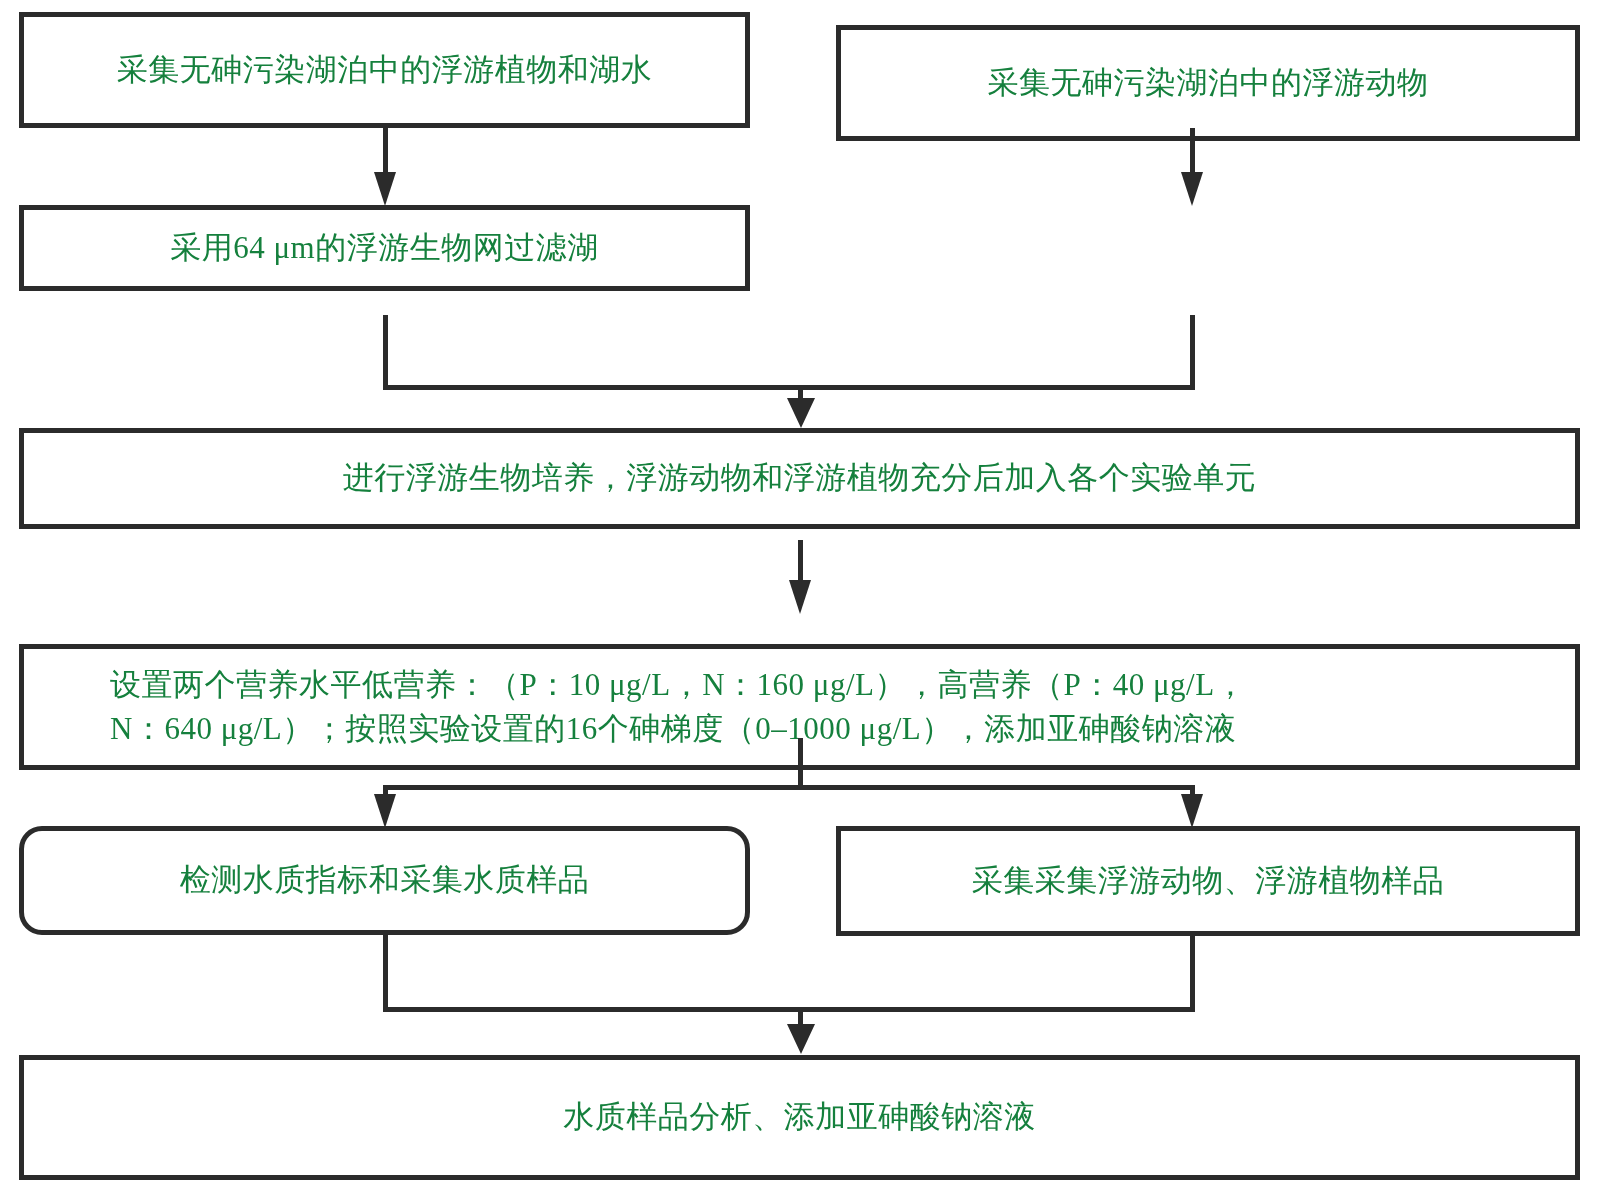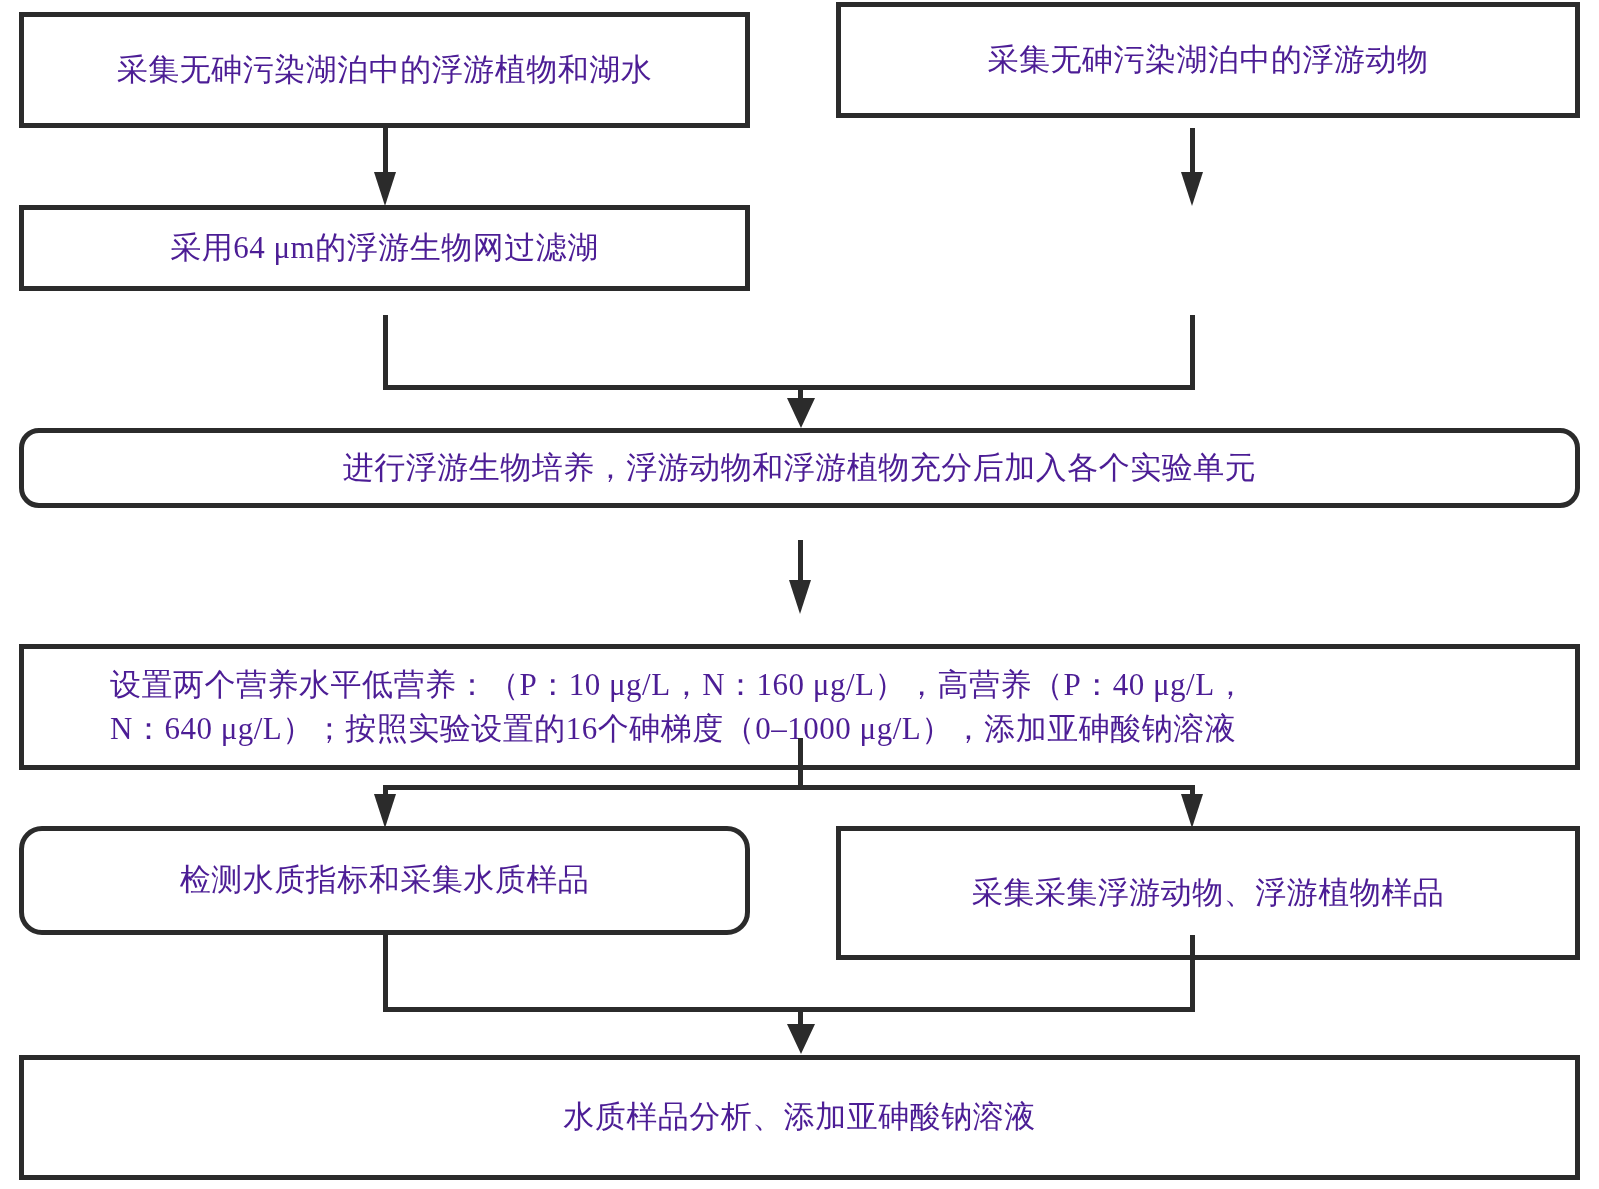--- a/index.html
+++ b/index.html
@@ -25,21 +25,21 @@
     background: #ffffff;
     display: flex;
     align-items: center;
     justify-content: center;
     text-align: center;
   }
   .node .label {
     font-size: 31px;
     line-height: 1.42;
     letter-spacing: 0.5px;
-    color: #4c1d95;
+    color: #15803d;
     white-space: pre-line;
   }
   .node.left-align {
     justify-content: flex-start;
   }
   .node.left-align .label {
     text-align: left;
     padding-left: 86px;
     padding-right: 30px;
   }
@@ -70,42 +70,42 @@
 </style>
 </head>
 <body>
 
 <div id="canvas">
 
   <div class="node" style="left:19px; top:12px; width:731px; height:116px;">
     <span class="label">采集无砷污染湖泊中的浮游植物和湖水</span>
   </div>
 
-  <div class="node" style="left:836px; top:2px; width:744px; height:116px;">
+  <div class="node" style="left:836px; top:25px; width:744px; height:116px;">
     <span class="label">采集无砷污染湖泊中的浮游动物</span>
   </div>
 
   <div class="vline" style="left:383px; top:128px; height:52px;"></div>
   <div class="arrowhead slim" style="left:374px; top:172px;"></div>
 
   <div class="vline" style="left:1190px; top:128px; height:52px;"></div>
   <div class="arrowhead slim" style="left:1181px; top:172px;"></div>
 
   <div class="node" style="left:19px; top:205px; width:731px; height:86px;">
     <span class="label">采用64 μm的浮游生物网过滤湖</span>
   </div>
 
 
   <div class="vline" style="left:383px; top:315px; height:75px;"></div>
   <div class="vline" style="left:1190px; top:315px; height:75px;"></div>
   <div class="hline" style="left:383px; top:385px; width:812px;"></div>
   <div class="vline" style="left:798px; top:385px; height:18px;"></div>
   <div class="arrowhead" style="left:787px; top:398px;"></div>
 
-  <div class="node" style="left:19px; top:428px; width:1561px; height:80px;border-radius:20px;">
+  <div class="node" style="left:19px; top:428px; width:1561px; height:101px;">
     <span class="label">进行浮游生物培养，浮游动物和浮游植物充分后加入各个实验单元</span>
   </div>
 
   <div class="vline" style="left:798px; top:540px; height:48px;"></div>
   <div class="arrowhead slim" style="left:789px; top:580px;"></div>
 
   <div class="node left-align" style="left:19px; top:644px; width:1561px; height:126px;">
     <span class="label">设置两个营养水平低营养：（P：10 μg/L，N：160 μg/L），高营养（P：40 μg/L，
 N：640 μg/L）；按照实验设置的16个砷梯度（0–1000 μg/L），添加亚砷酸钠溶液</span>
   </div>
@@ -114,21 +114,21 @@
   <div class="hline" style="left:383px; top:785px; width:812px;"></div>
   <div class="vline" style="left:383px; top:785px; height:24px;"></div>
   <div class="arrowhead slim" style="left:374px; top:794px;"></div>
   <div class="vline" style="left:1190px; top:785px; height:24px;"></div>
   <div class="arrowhead slim" style="left:1181px; top:794px;"></div>
 
   <div class="node" style="left:19px; top:826px; width:731px; height:109px;border-radius:23px;">
     <span class="label">检测水质指标和采集水质样品</span>
   </div>
 
-  <div class="node" style="left:836px; top:826px; width:744px; height:134px;">
+  <div class="node" style="left:836px; top:826px; width:744px; height:110px;">
     <span class="label">采集采集浮游动物、浮游植物样品</span>
   </div>
 
   <div class="vline" style="left:383px; top:935px; height:77px;"></div>
   <div class="vline" style="left:1190px; top:935px; height:77px;"></div>
   <div class="hline" style="left:383px; top:1007px; width:812px;"></div>
   <div class="vline" style="left:798px; top:1007px; height:22px;"></div>
   <div class="arrowhead" style="left:787px; top:1024px;"></div>
 
   <div class="node" style="left:19px; top:1055px; width:1561px; height:125px;">

